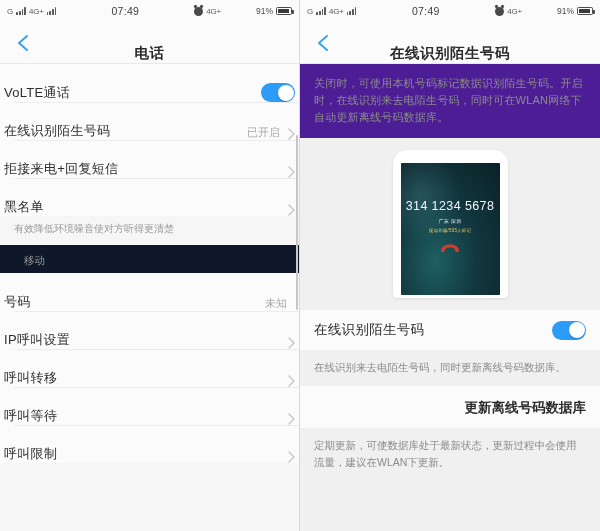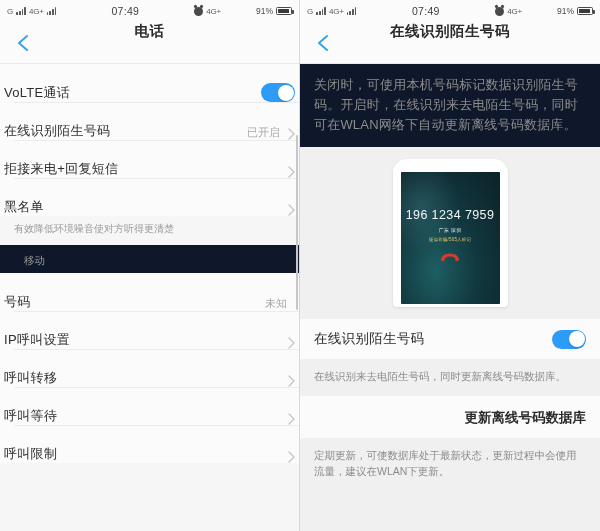--- a/index.html
+++ b/index.html
@@ -35,21 +35,21 @@
   .alarm:before{left:0; transform:rotate(-35deg);}
   .alarm:after{right:0; transform:rotate(35deg);}
   .batt-pct { font-size:8.5px; color:#4a4a4a;padding-left:32px; }
   .batt { width:16px; height:8px; border:1px solid #4a4a4a; border-radius:1.5px; position:relative; padding:1px; }
   .batt:after{ content:""; position:absolute; right:-3px; top:2px; width:2px; height:4px; background:#4a4a4a; border-radius:0 1px 1px 0; }
   .batt span { display:block; height:100%; background:#3a3a3a; border-radius:.5px; }
 
   
   .navbar {
     height:42px; background:#fbfbfb; position:relative;
-    display:flex; align-items:flex-start; justify-content:center;
+    display:flex; align-items:flex-end; justify-content:center;
     border-bottom:1px solid #e9e9e9;
     font-family:Liberation Serif, serif;
   }
   .nav-title { font-size:14.5px; font-weight:bold; color:#2b2b2b; letter-spacing:.5px; }
   .back-btn {
     position:absolute; left:14px; top:50%; transform:translateY(-50%);
     width:20px; height:20px; cursor:pointer;
   }
   .back-btn svg { display:block; }
 
@@ -73,22 +73,22 @@
                   box-shadow:0 1px 2px rgba(0,0,0,.22); }
 
   .hint { font-size:10px; color:#9b9b9b; padding:6px 14px 9px; background:#f6f6f6; line-height:1.4; }
   .sec-head { font-size:10.5px; color:#999; padding:9px 24px 5px; background:#0f172a; }
 
   
   .scrollbar { position:absolute; right:1px; top:135px; width:2px; height:175px; background:#c6c6c6; border-radius:1px; }
 
   
   .desc {
-    background:#0f172a; padding:11px 14px 12px;
-    font-size:13px; line-height:1.55; color:#8c8c8c; letter-spacing:.2px;
+    background:#4c1d95; padding:11px 14px 12px;
+    font-size:11px; line-height:1.55; color:#8c8c8c; letter-spacing:.2px;
   }
   .mock-area { background:#f0f0f0; height:172px; display:flex; align-items:center; justify-content:center; }
   .phone {
     width:115px; height:148px; background:#fff; border-radius:14px 14px 4px 4px;
     padding:13px 8px 0; box-shadow:0 1px 3px rgba(0,0,0,.1);
   }
   .phone-screen {
     width:100%; height:132px; border-radius:1px; position:relative; overflow:hidden;
     background:radial-gradient(ellipse at 35% 75%, #1d5f63 0%, #12383f 45%, #0b2128 100%);
     display:flex; flex-direction:column; align-items:center;
@@ -278,21 +278,21 @@
       <div class="nav-title">在线识别陌生号码</div>
     </div>
 
     <div class="rp-body">
 
       <div class="desc">关闭时，可使用本机号码标记数据识别陌生号码。开启时，在线识别来去电陌生号码，同时可在WLAN网络下自动更新离线号码数据库。</div>
 
       <div class="mock-area">
         <div class="phone">
           <div class="phone-screen">
-            <div class="call-number">196 1234 7959</div>
+            <div class="call-number">314 1234 5678</div>
             <div class="call-loc">广东 深圳</div>
             <div class="call-tag">疑似诈骗/505人标记</div>
             <div class="hangup">
               <svg width="22" height="9" viewBox="0 0 22 9">
                 <path d="M2 7.4 C2 2.2 7 0.6 11 0.6 C15 0.6 20 2.2 20 7.4 L16.6 8.3 C16.6 4.6 14.2 3.6 11 3.6 C7.8 3.6 5.4 4.6 5.4 8.3 Z" fill="#d63b2e"></path>
               </svg>
             </div>
           </div>
         </div>
       </div>

